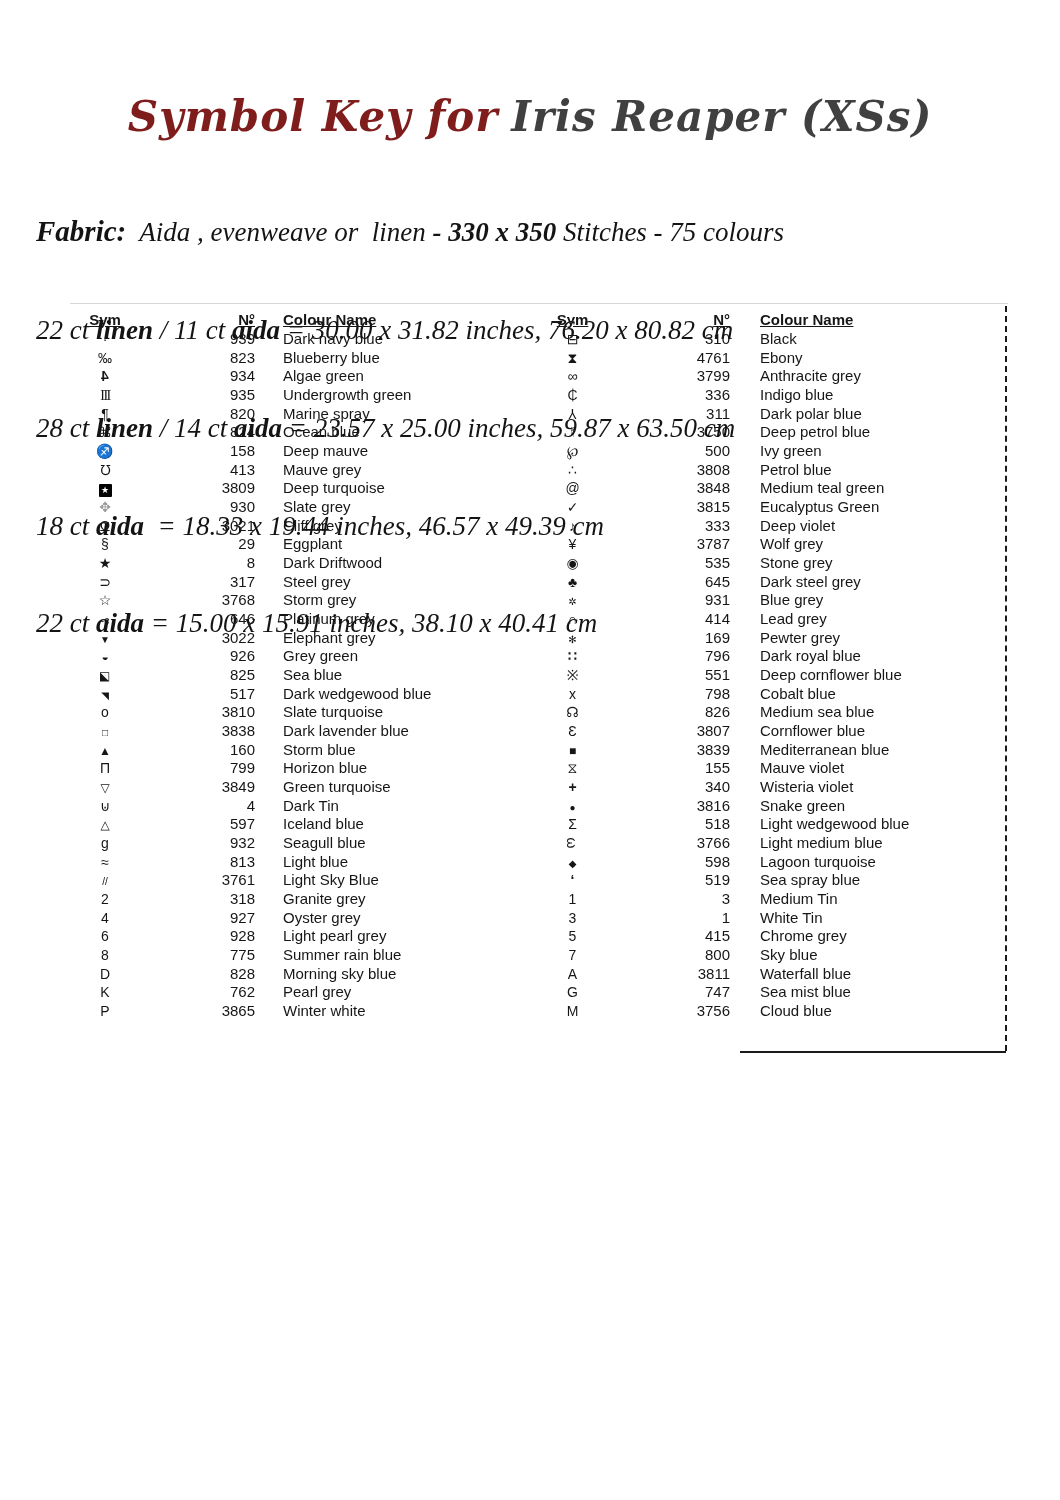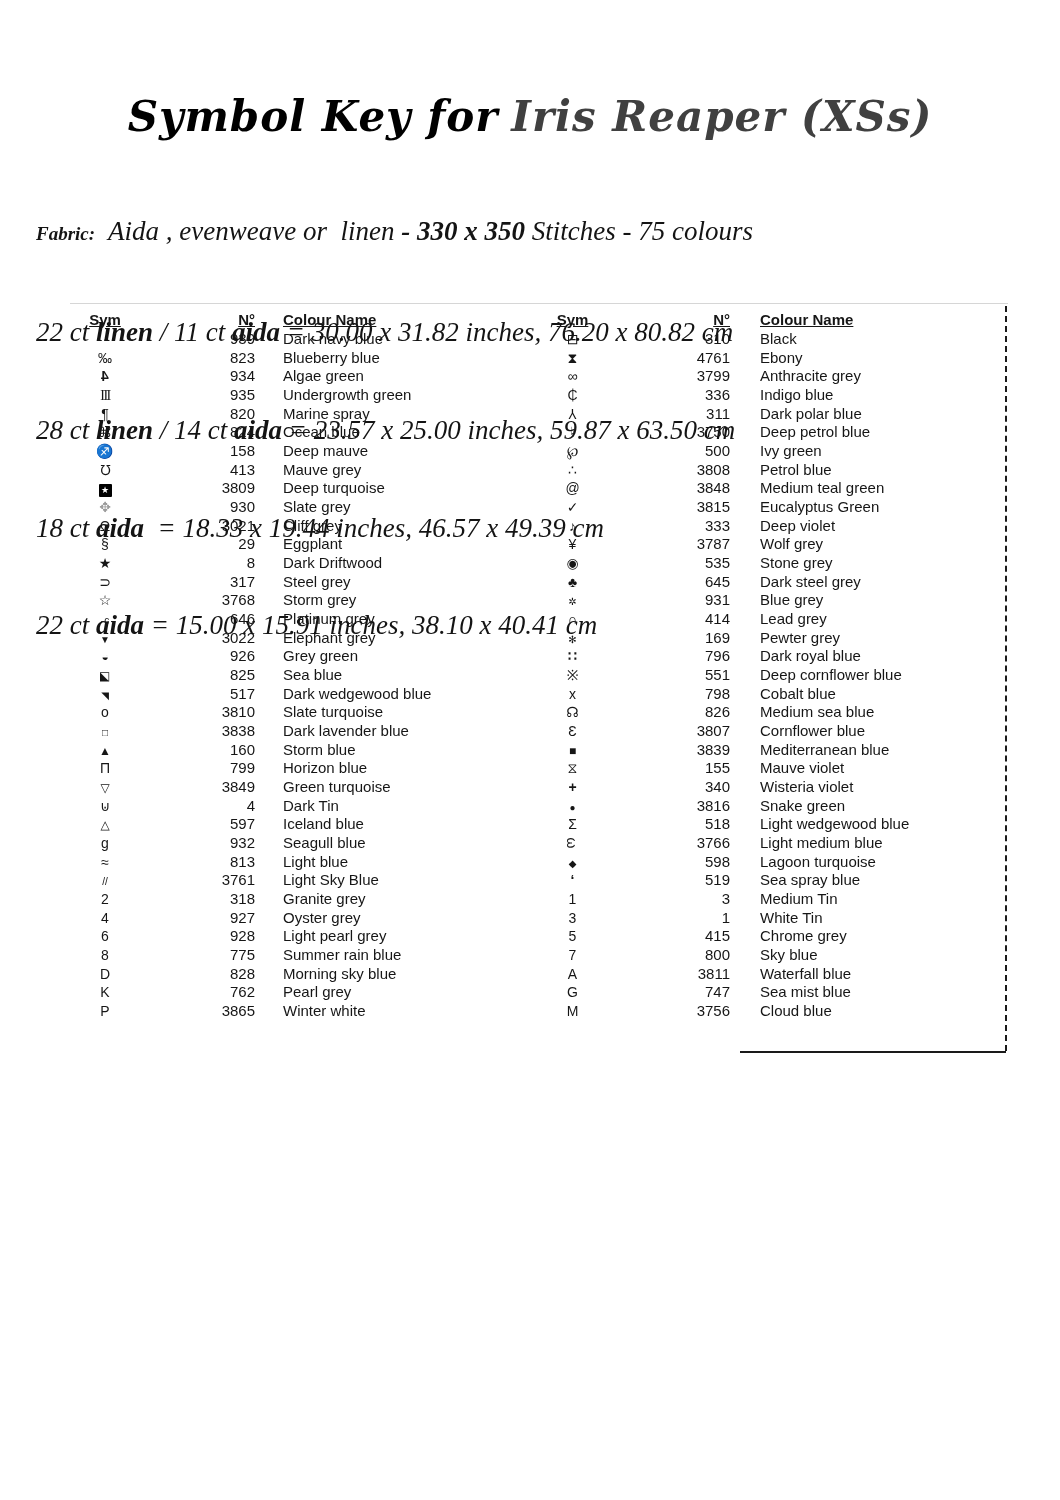--- a/index.html
+++ b/index.html
@@ -3,29 +3,29 @@
 <meta charset="utf-8">
 <style>
   html,body{margin:0;padding:0;background:#fff;}
   .page{position:relative;width:1060px;height:1500px;background:#ffffff;overflow:hidden;
         font-family:"Liberation Sans",sans-serif;color:#161616;}
 
   
   .title{position:absolute;top:92px;left:0;width:100%;text-align:center;
          font-family:"DejaVu Serif",serif;font-style:italic;font-weight:700;font-size:42px;
          letter-spacing:1px;white-space:pre;}
-  .title .t-black{color:#000000;margin-right:13px;}
+  .title .t-black{color:#7f1d1d;margin-right:13px;}
   .title .t-red{color:#404040;}
 
   
   .fabric{position:absolute;left:36px;top:150px;width:990px;
           font-family:"Liberation Serif",serif;font-style:italic;font-size:27px;
           line-height:32.6px;color:#141414;white-space:pre-wrap;}
   .fabric b{font-weight:700;}
-  .fabric .flab{font-size:19px;}
+  .fabric .flab{font-size:29px;}
 
   
   .tgroup{position:absolute;top:309px;font-size:15px;}
   .tg-left{left:60px;--symw:90px;--numw:105px;--gapw:28px;--namew:210px;}
   .tg-right{left:530px;--symw:85px;--numw:115px;--gapw:30px;--namew:235px;}
   .trow,.thead{display:grid;grid-template-columns:var(--symw) var(--numw) var(--gapw) var(--namew);
          height:18.68px;align-items:center;}
   .thead{height:20px;font-weight:700;}
   .thead .cell{text-decoration:underline;}
   .cell{display:block;}

